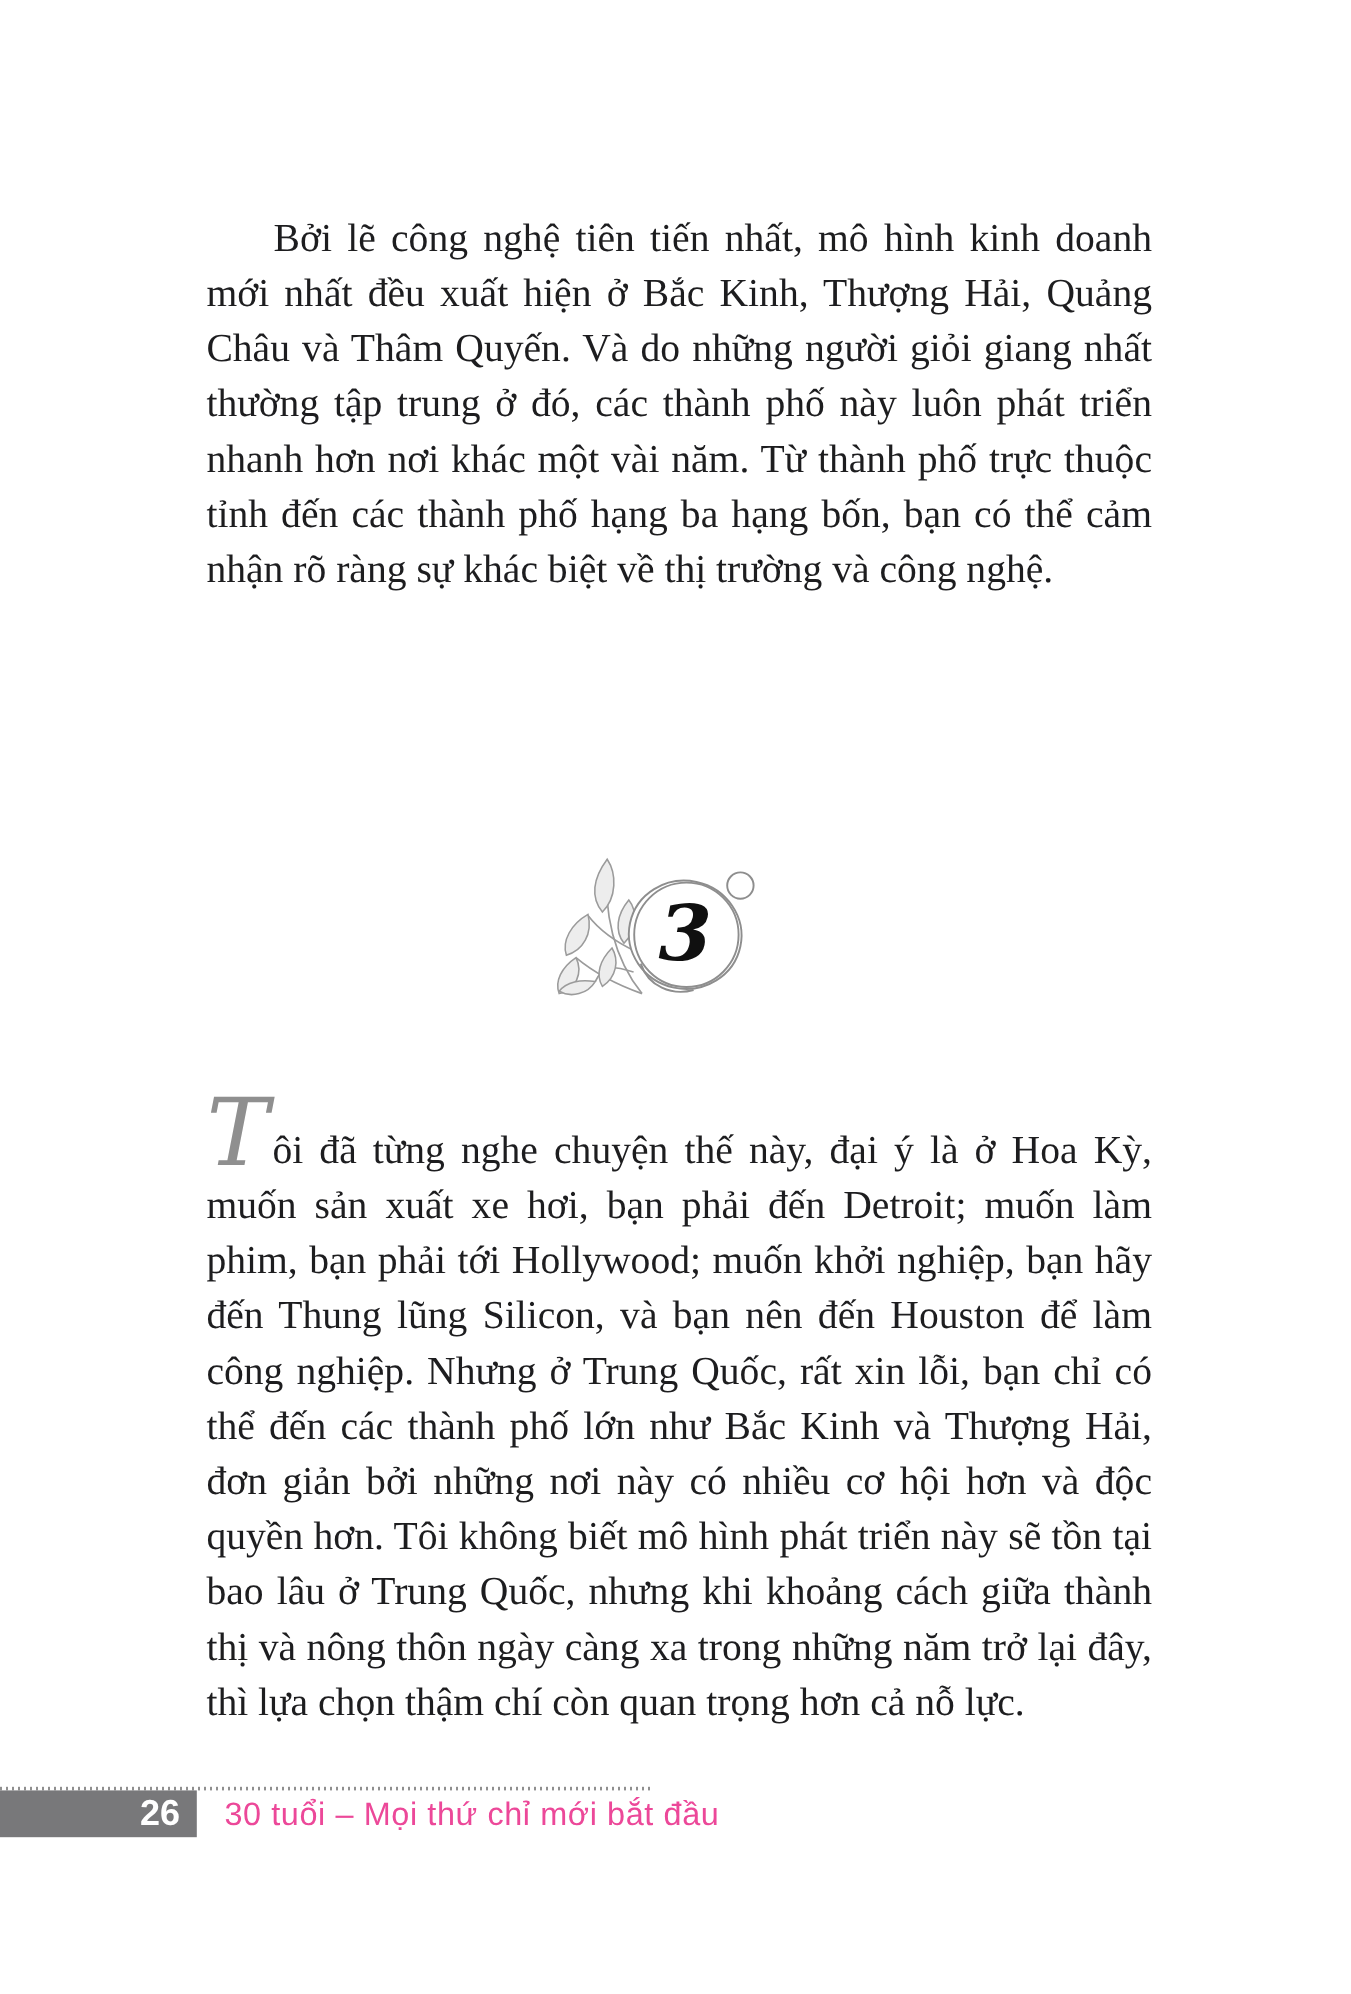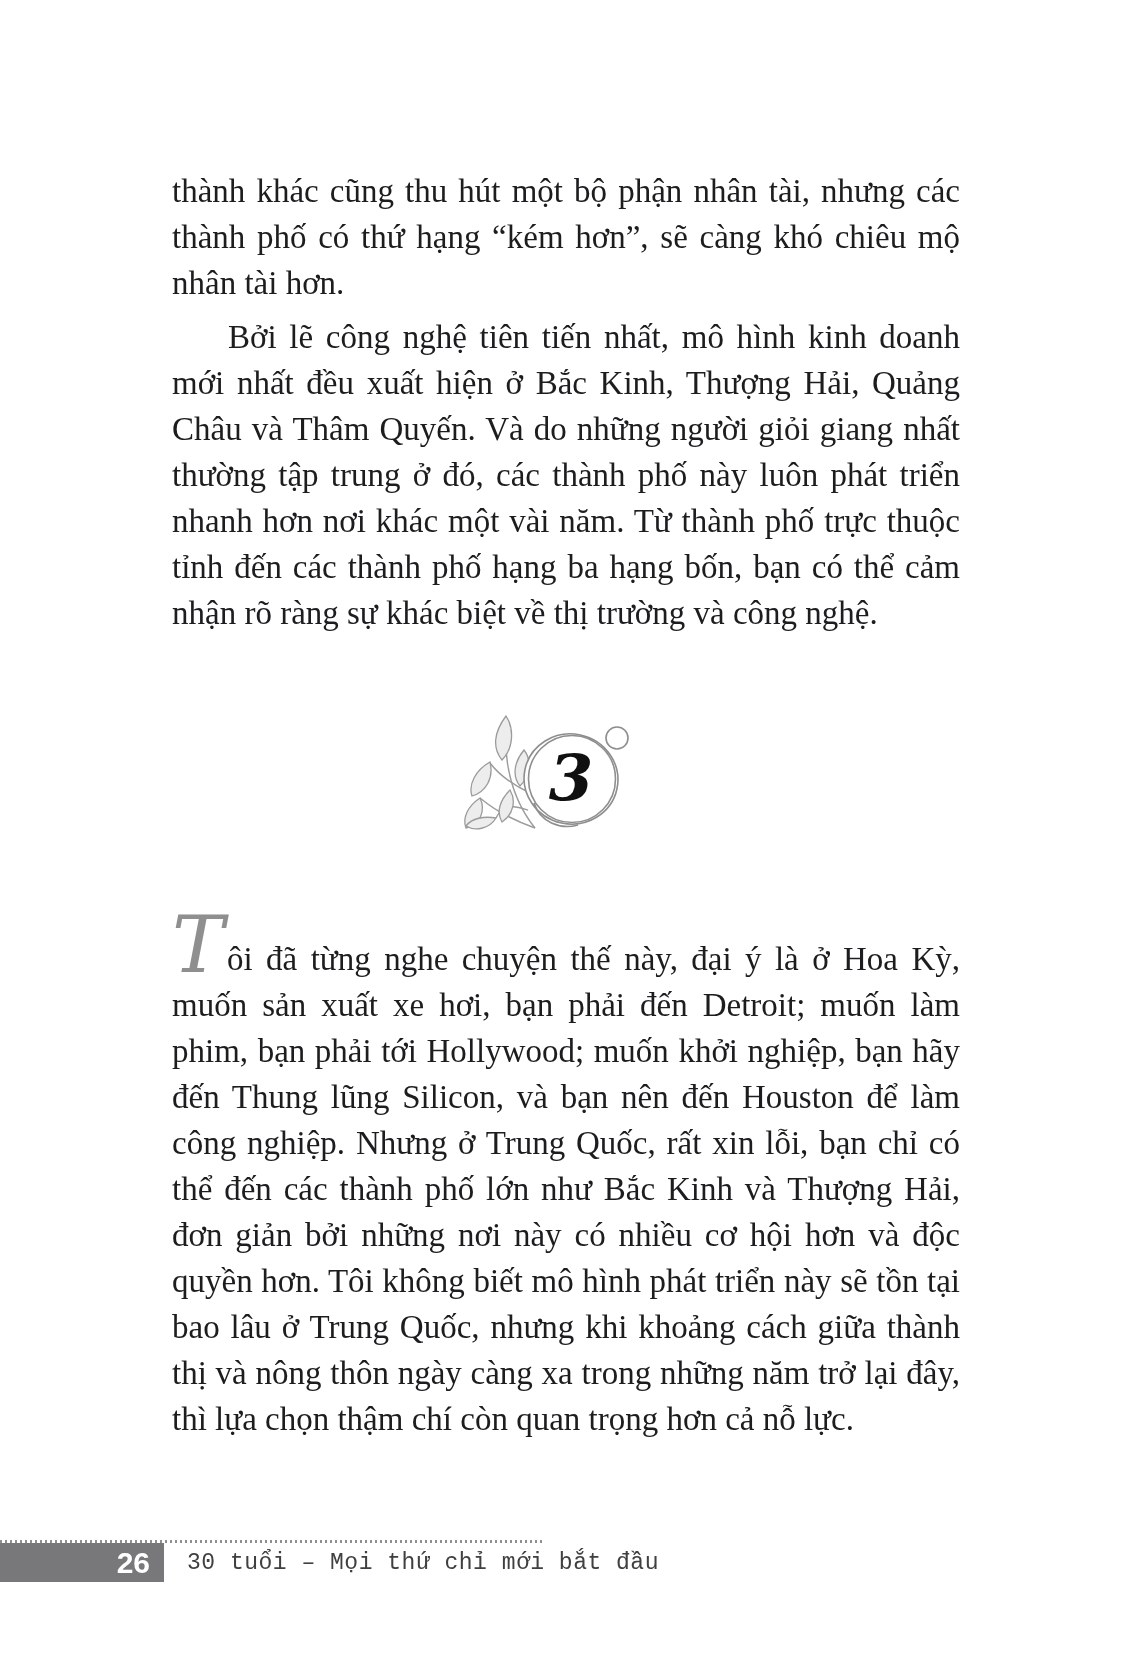--- a/index.html
+++ b/index.html
@@ -55,21 +55,21 @@
     line-height: 46px;
     color: #8f8f8f;
     letter-spacing: -2px;
     padding-right: 5px;
     position: relative;
     top: 2px;
   }
   .footer {
     position: absolute;
     left: 0;
-    top: 1540px;
+    top: 1489px;
     width: 922px;
     height: 50px;
   }
   .dotted-line {
     position: absolute;
     left: 0;
     top: 0;
     width: 543px;
     height: 3px;
     background-image: repeating-linear-gradient(90deg, #8f8f8f 0px, #8f8f8f 2px, transparent 2px, transparent 5px);
@@ -90,34 +90,33 @@
   .page-number-box span {
     font-family: "Liberation Sans", sans-serif;
     font-weight: bold;
     font-size: 30px;
     color: #ffffff;
   }
   .book-title {
     position: absolute;
     left: 187px;
     top: 7px;
-    font-family: Liberation Mono, monospace;
-    font-size: 23px;
+    font-family: Liberation Sans, sans-serif;
+    font-size: 27px;
     line-height: 32px;
-    color: #404040;
+    color: #ec4899;
     letter-spacing: 0.5px;
   }
 </style>
 </head>
 <body>
 
 <div class="page">
 
   <div class="body-text">
-    <p class="para">thành khác cũng thu hút một bộ phận nhân tài, nhưng các thành phố có thứ hạng “kém hơn”, sẽ càng khó chiêu mộ nhân tài hơn.</p>
     <p class="para indent">Bởi lẽ công nghệ tiên tiến nhất, mô hình kinh doanh mới nhất đều xuất hiện ở Bắc Kinh, Thượng Hải, Quảng Châu và Thâm Quyến. Và do những người giỏi giang nhất thường tập trung ở đó, các thành phố này luôn phát triển nhanh hơn nơi khác một vài năm. Từ thành phố trực thuộc tỉnh đến các thành phố hạng ba hạng bốn, bạn có thể cảm nhận rõ ràng sự khác biệt về thị trường và công nghệ.</p>
   </div>
 
   <div class="divider">
     <svg width="220" height="145" viewBox="0 0 220 145" xmlns="http://www.w3.org/2000/svg">
 
       <g>
         <g stroke="#9b9b9b" stroke-width="1.4" fill="none">
           <path d="M95,130 C75,105 62,70 66,18"></path>
           <path d="M95,130 C78,124 58,115 40,100"></path>

